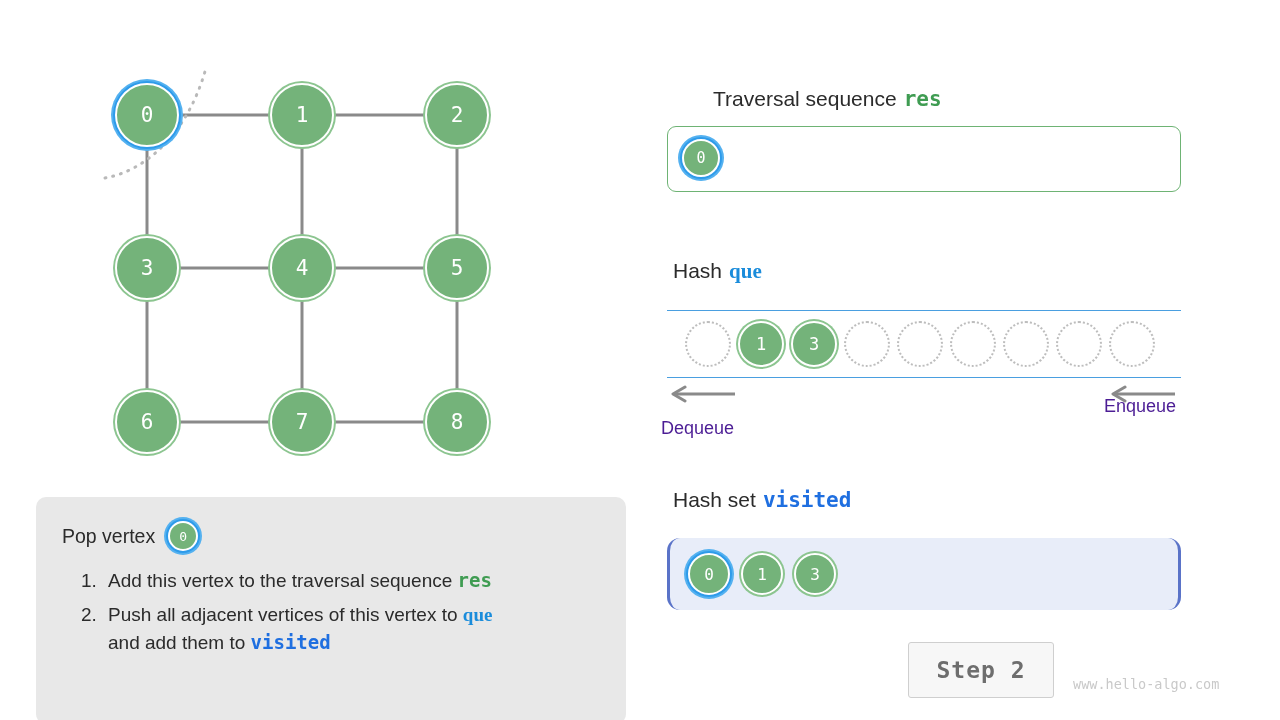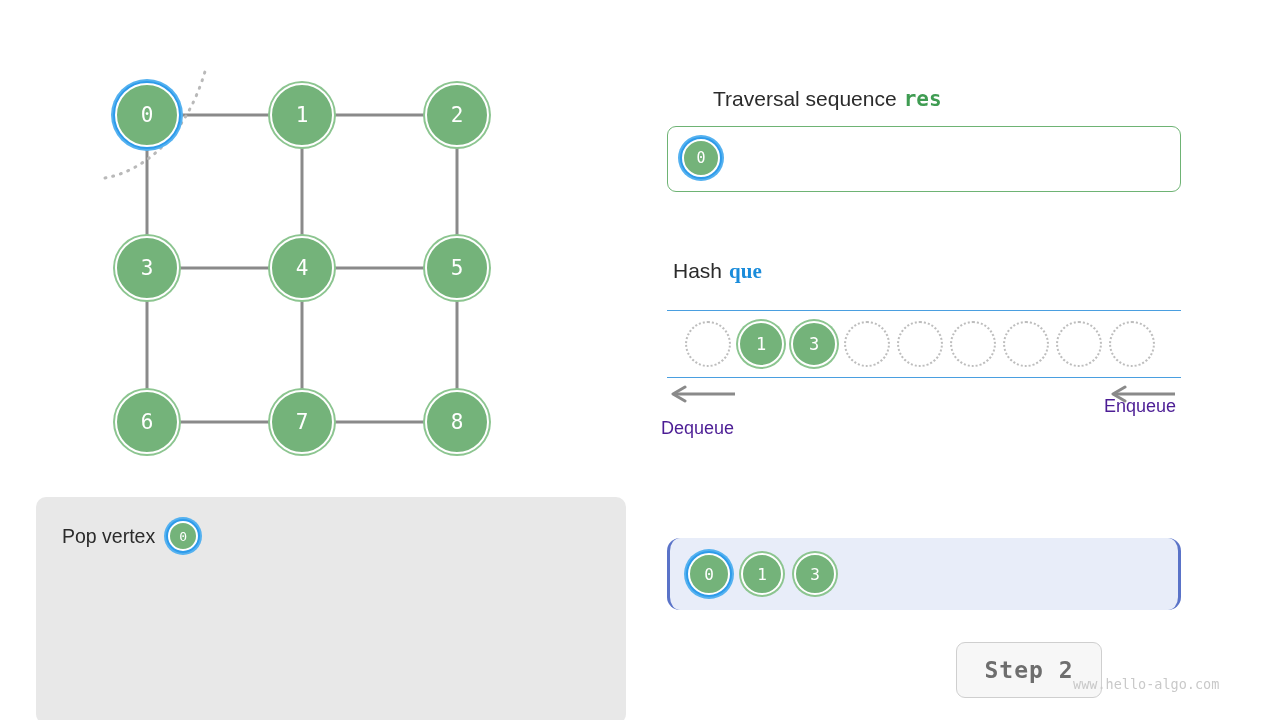--- a/index.html
+++ b/index.html
@@ -110,27 +110,26 @@
     border-right: 3px solid #5a73c8;
     border-radius: 13px;
   }
   .v-node { width: 42px; height: 42px; font-size: 16px; top: 15px; }
 
   
   #step-badge {
     position: absolute; left: 908px; top: 642px;
     width: 146px; height: 56px;
     border: 1.6px solid #cfcfcf;
-    border-radius: 9px;
+    border-radius: 3px;
     background: #f7f7f7;
     display: flex; align-items: center; justify-content: center;
     font-family: "DejaVu Sans Mono", monospace;
     font-size: 23px; font-weight: bold; color: #6e6e6e;
     letter-spacing: 1px;
-    margin-left: 48px;
   }
   #watermark {
     position: absolute; left: 1073px; top: 676px;
     font-family: "DejaVu Sans Mono", monospace;
     font-size: 13.5px; color: #c9c9c9; white-space: nowrap;
   }
 </style>
 </head>
 <body>
 
@@ -165,20 +164,32 @@
         <div class="node g-node" style="left: 270px; top: 390px;">7</div>
         <div class="node g-node" style="left: 425px; top: 390px;">8</div>
       </div>
   </div>
 
   <div id="explain">
     <div class="ex-line1">
       <span>Pop vertex</span>
       <span class="ex-inline-node">0</span>
     </div>
+    <ol class="ex-list">
+      <li>
+        <span>Add this vertex to the traversal sequence</span>
+        <span class="code-green">res</span>
+      </li>
+      <li>
+        <span>Push all adjacent vertices of this vertex to</span>
+        <span class="code-blue2">que</span><br>
+        <span>and add them to</span>
+        <span class="code-blue">visited</span>
+      </li>
+    </ol>
   </div>
 
   <div class="sec-title" style="left:673px; top:87px;margin-left:40px;">
     <span>Traversal sequence</span><span class="tag code-green">res</span>
   </div>
   <div id="res-box">
     <div id="res-items">
         <div class="node seq-node hl" style="left: 14px;">0</div>
       </div>
   </div>
@@ -206,20 +217,23 @@
     <g stroke="#8a8a8a" stroke-width="3" fill="none">
       <line x1="8" y1="9" x2="68" y2="9"></line>
       <polyline points="18,2 6,9 18,16" stroke-linejoin="round" stroke-linecap="round"></polyline>
       <line x1="448" y1="9" x2="508" y2="9"></line>
       <polyline points="458,2 446,9 458,16" stroke-linejoin="round" stroke-linecap="round"></polyline>
     </g>
   </svg>
   <div class="q-lab" style="left:661px; top:418px;">Dequeue</div>
   <div class="q-lab" style="left:1104px; top:396px;">Enqueue</div>
 
+  <div class="sec-title" style="left:673px; top:488px;">
+    <span>Hash set</span><span class="tag code-blue">visited</span>
+  </div>
   <div id="visited-box">
     <div id="visited-items">
         <div class="node v-node hl" style="left: 18px;">0</div>
         <div class="node v-node" style="left: 71px;">1</div>
         <div class="node v-node" style="left: 124px;">3</div>
       </div>
   </div>
 
   <div id="step-badge">Step 2</div>
   <div id="watermark">www.hello-algo.com</div>

